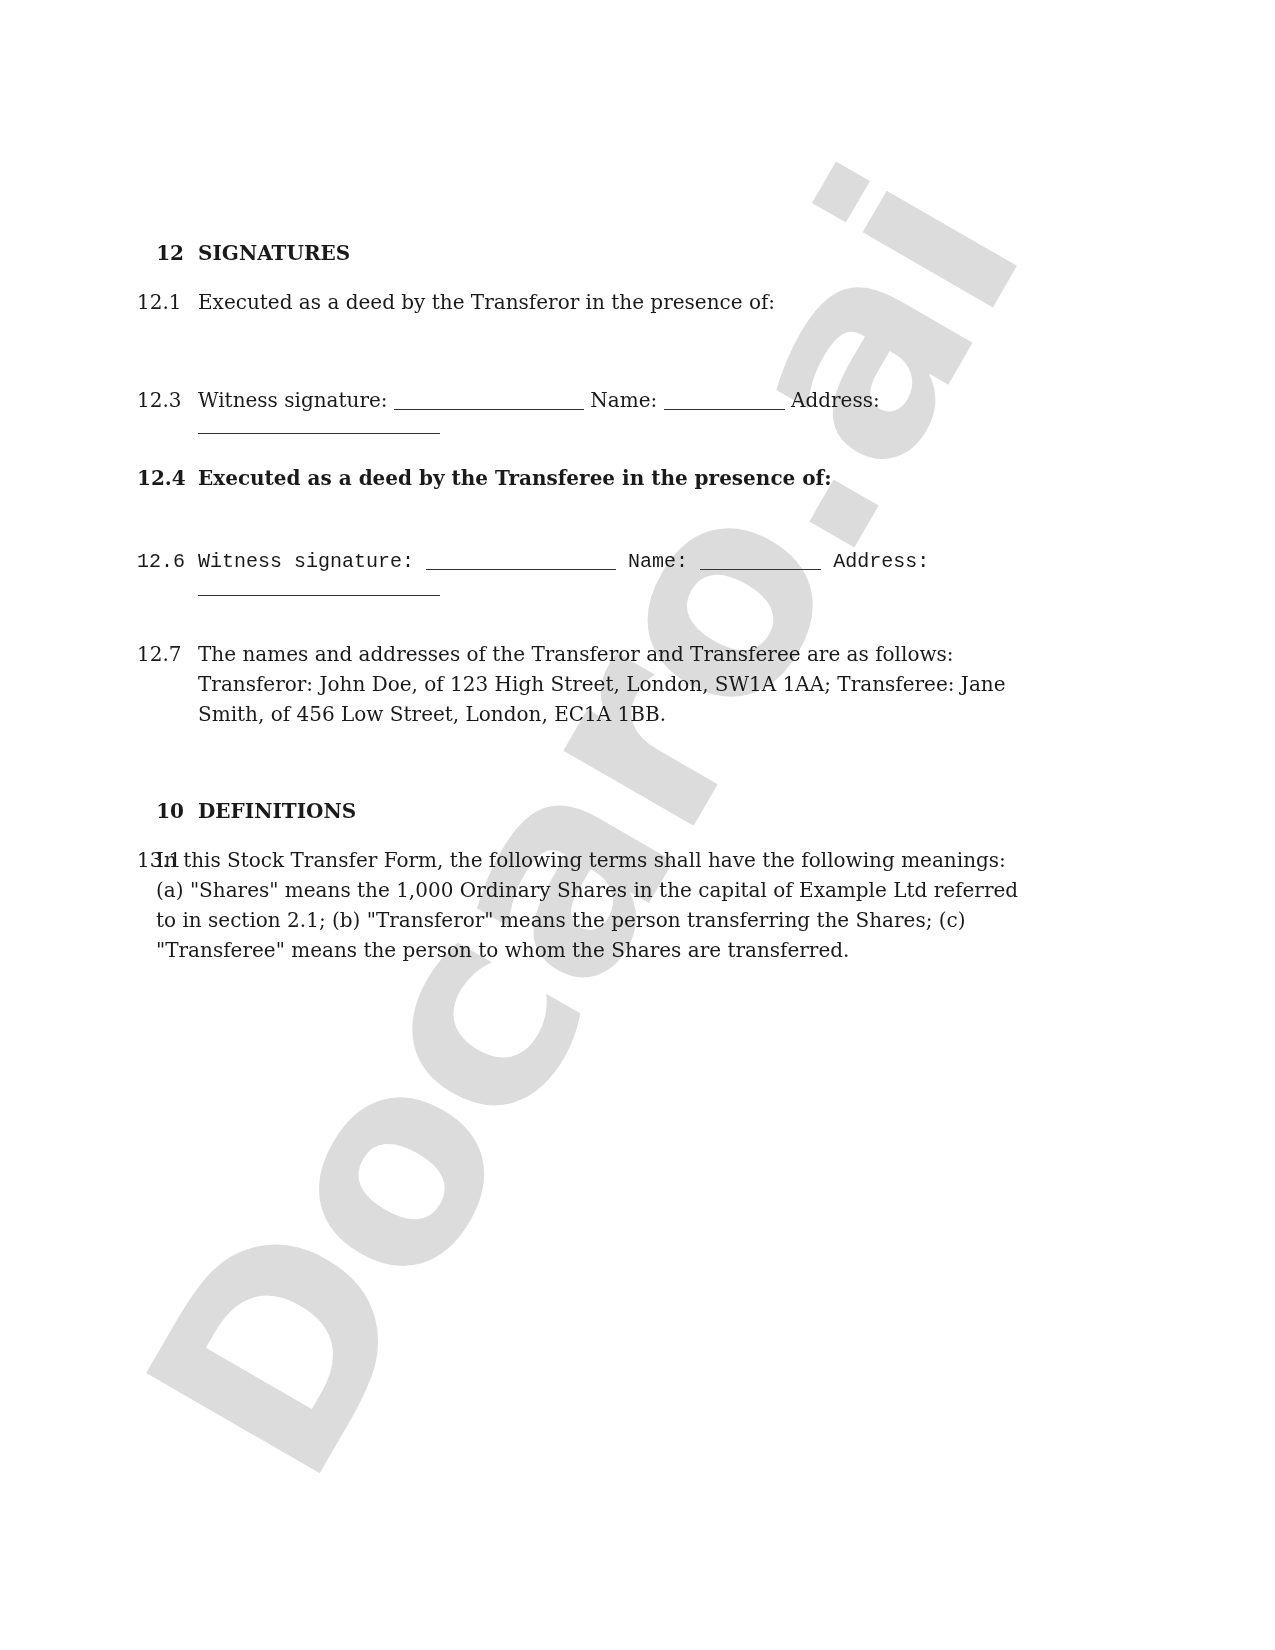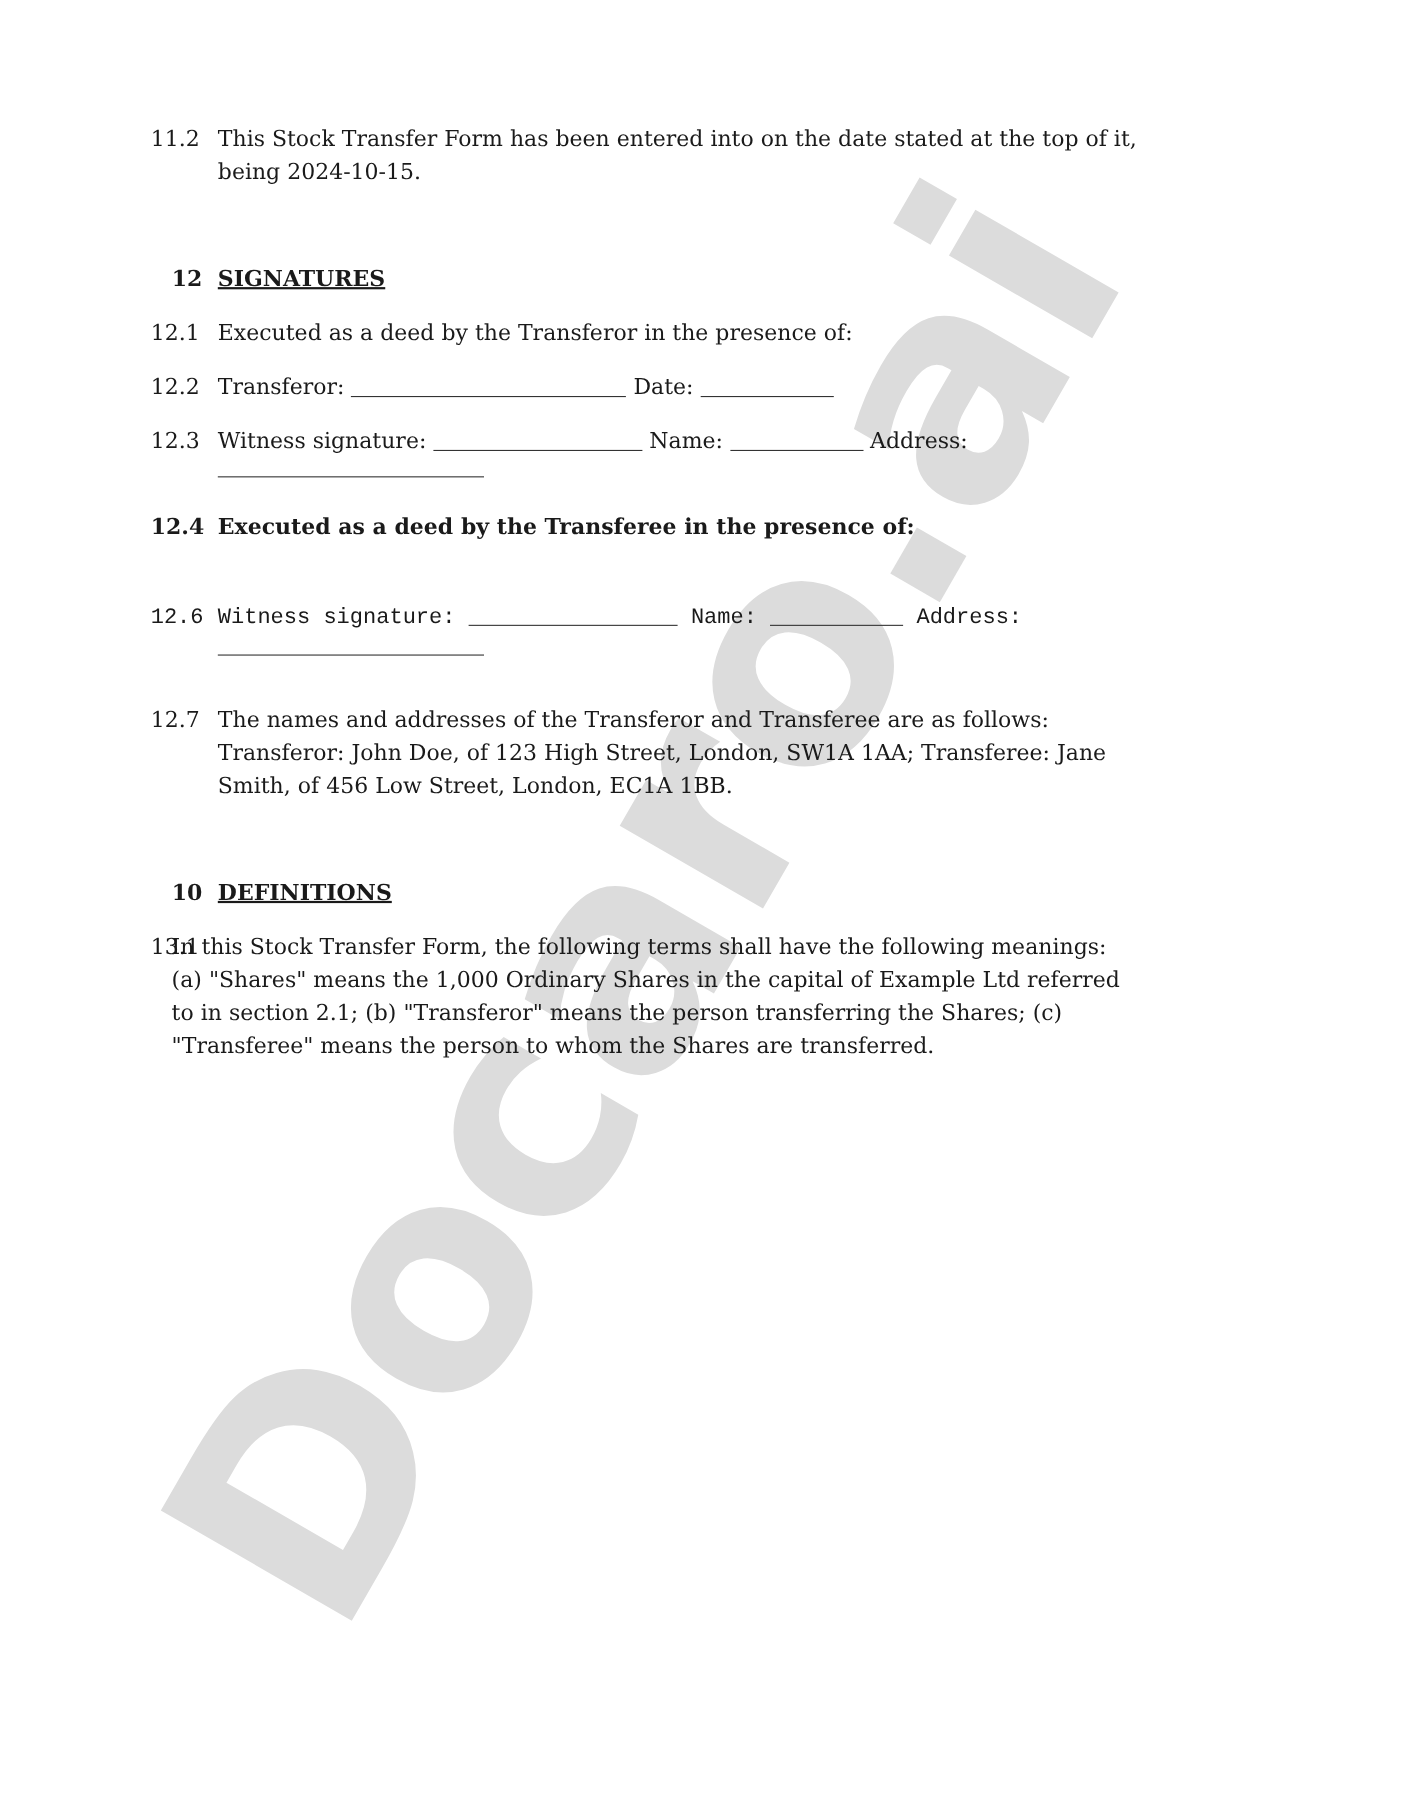--- a/index.html
+++ b/index.html
@@ -15,61 +15,48 @@
       left: 585px; top: 825px;
       transform: translate(-50%, -50%) rotate(-60deg);
       font-family: "DejaVu Sans", "Liberation Sans", sans-serif;
       font-weight: bold; font-size: 275px; line-height: 1;
       color: #dcdcdc; white-space: nowrap; letter-spacing: -4px;
       user-select: none;
     }
     .clause { position: absolute; left: 137px; width: 990px; }
     .clause .num { position: absolute; left: 0; top: 0; width: 58px; }
     .clause .text { margin-left: 61px; }
-    .heading { position: absolute; left: 137px; width: 990px; font-weight: bold; text-decoration: underline; }
+    .heading { position: absolute; left: 137px; width: 990px; font-weight: bold; }
     .heading .num { position: absolute; left: 0; top: 0; width: 47px; text-align: right; }
     .heading .text { margin-left: 61px; }
     .blank { display: inline-block; border-bottom: 1.5px solid #333; height: 20px; vertical-align: baseline; margin-bottom: -3px; }
     .b-long { width: 250px; }
     .b-long2 { width: 241px; }
     .b-mid { width: 190px; }
     .b-short { width: 121px; }
     .b-addr { width: 242px; display: block; height: 18px; margin-top: 0px; }
   </style>
 </head>
 <body>
 
 <div class="watermark">Docaro.ai</div>
 
 <div class="page">
 
-  <div class="clause" style="top:111px;">
-    <span class="num">11.2</span>
-    <div class="text" style="width:880px;">This Stock Transfer Form has been entered into on the date stated at the top of it, being 2024-10-15.</div>
-  </div>
 
   <div class="heading" style="top:238px;">
     <span class="num">12</span>
     <div class="text">SIGNATURES</div>
   </div>
 
   <div class="clause" style="top:287px;">
     <span class="num">12.1</span>
     <div class="text">Executed as a deed by the Transferor in the presence of:</div>
   </div>
 
-  <div class="clause" style="top:336px;">
-    <span class="num">12.2</span>
-    <div class="text">
-      <span>Transferor:</span>
-      <span class="blank b-long"></span>
-      <span>Date:</span>
-      <span class="blank b-short"></span>
-    </div>
-  </div>
 
   <div class="clause" style="top:385px;">
     <span class="num">12.3</span>
     <div class="text">
       <span>Witness signature:</span>
       <span class="blank b-mid"></span>
       <span>Name:</span>
       <span class="blank b-short"></span>
       <span>Address:</span>
       <span class="blank b-addr"></span>

